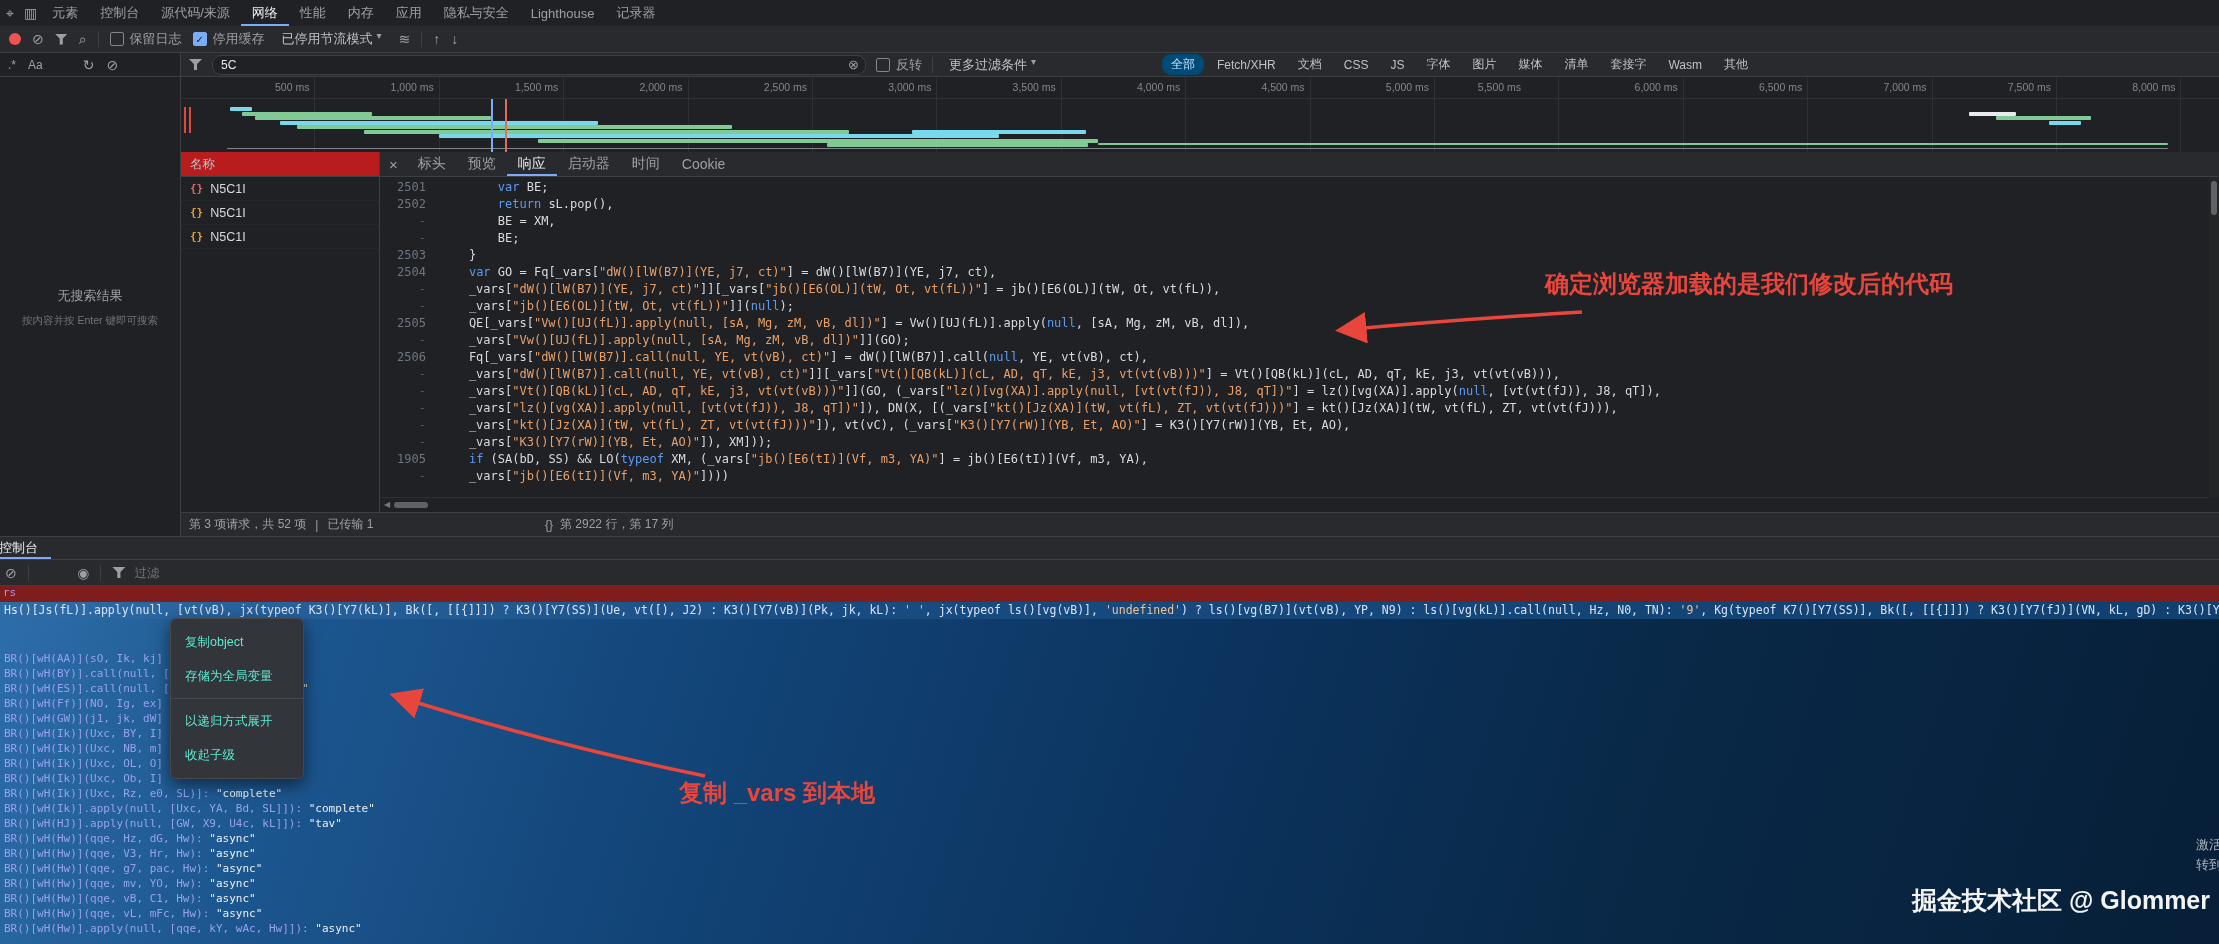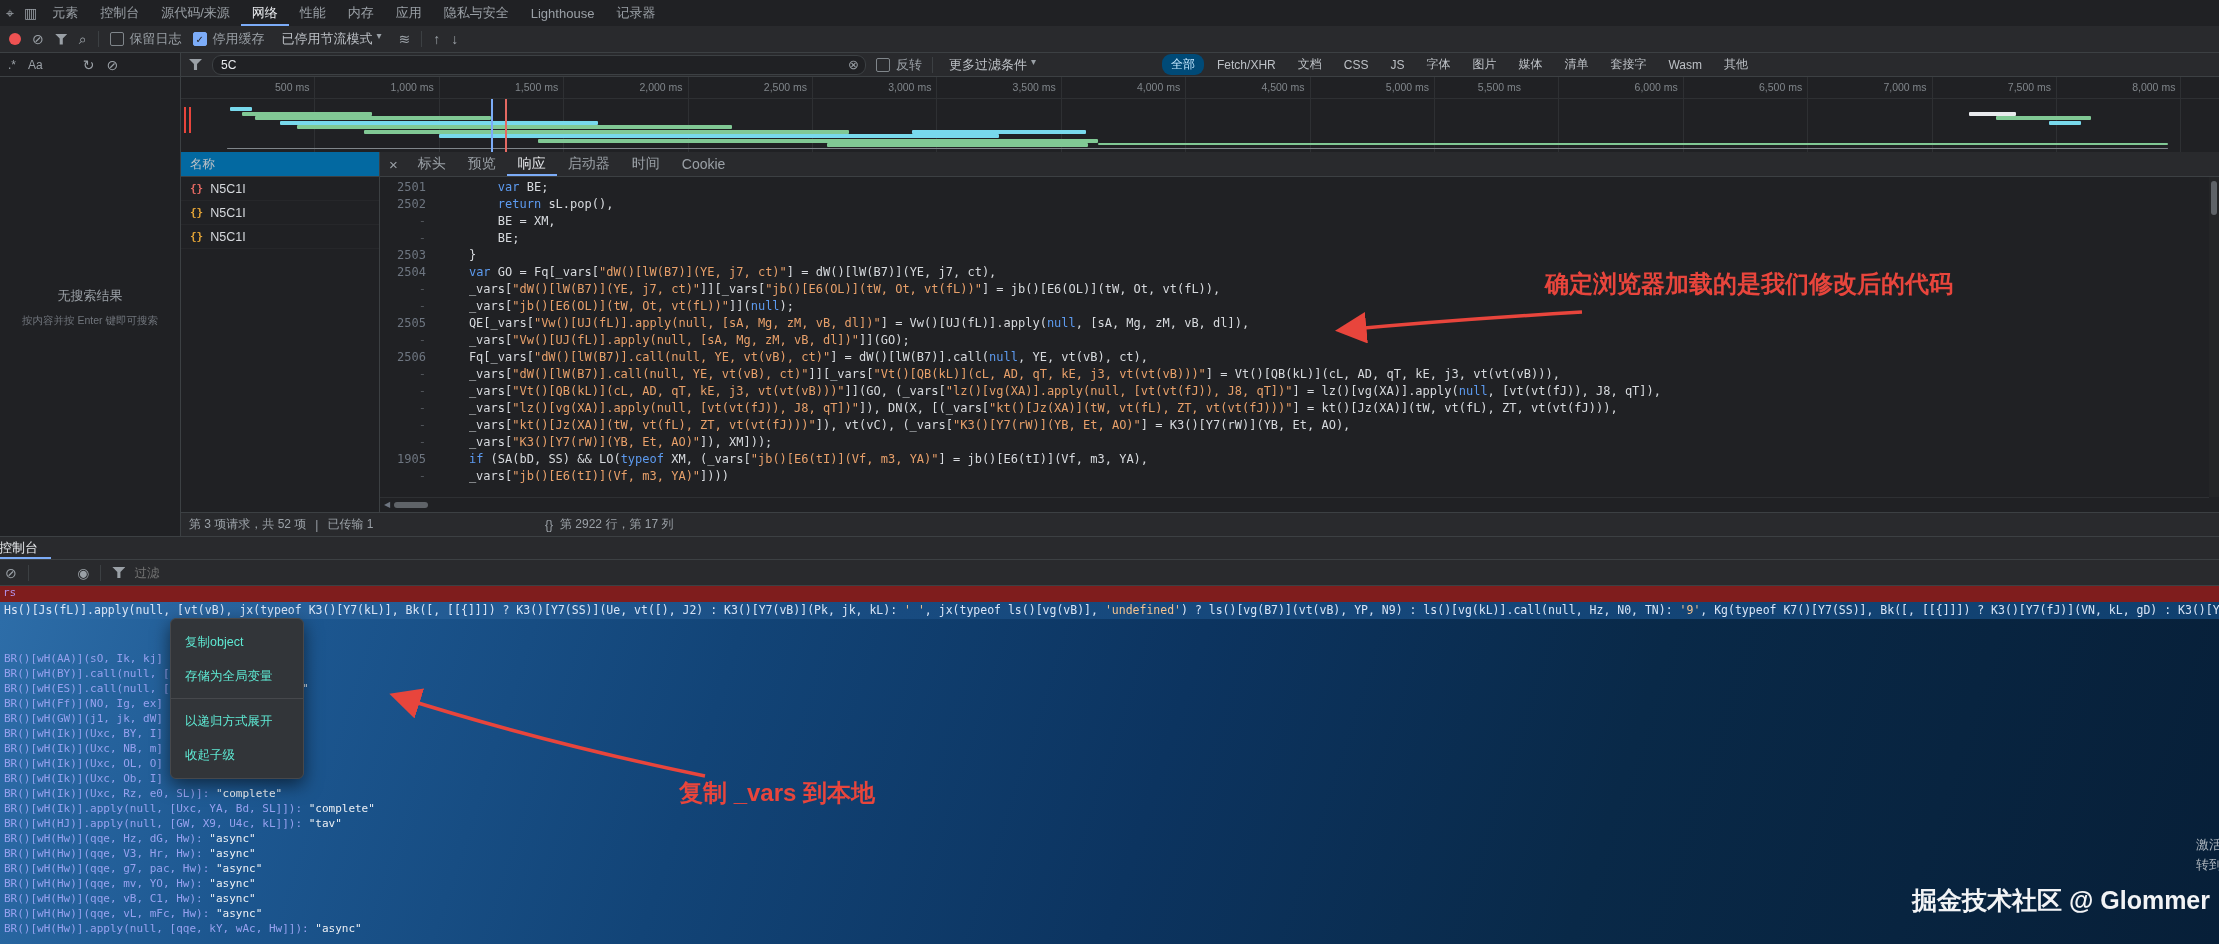--- a/index.html
+++ b/index.html
@@ -46,21 +46,21 @@
             border-bottom:1px solid #3c4043;overflow:hidden;}
   .tick-label{position:absolute;top:4px;font-size:10.5px;color:#80868b;transform:translateX(-100%);padding-right:5px;white-space:nowrap;}
   .gridline{position:absolute;top:0;bottom:0;width:1px;background:#2e3033;}
   .ruler-line{position:absolute;left:0;right:0;top:21px;height:1px;background:#2e3033;}
   .wbar{position:absolute;border-radius:1px;}
   .evline{position:absolute;top:22px;bottom:0;width:1.5px;}
   .redtick{position:absolute;width:2px;background:#e8453c;}
   
   .netlist{position:absolute;left:181px;top:152px;width:199px;height:360px;background:#202124;
            border-right:1px solid #3c4043;box-sizing:border-box;}
-  .netlist-h{height:24px;background:#0369a1;border-bottom:1px solid #3c4043;display:flex;align-items:center;
+  .netlist-h{height:24px;background:#b91c1c;border-bottom:1px solid #3c4043;display:flex;align-items:center;
              padding-left:9px;color:#bdc1c6;font-size:12.5px;}
   .req-row{height:23px;display:flex;align-items:center;gap:7px;padding-left:9px;color:#d5d8dc;
            font-size:12.5px;border-bottom:1px solid #26272a;}
   .req-icon{font-family:"DejaVu Sans Mono",monospace;font-weight:bold;font-size:11px;}
   
   .resp{position:absolute;left:380px;top:152px;width:1839px;height:360px;background:#202124;}
   .rtabs{position:absolute;left:0;top:0;right:0;height:24px;background:#292a2d;border-bottom:1px solid #3c4043;
          display:flex;align-items:center;}
   .close-x{padding:0 9px;color:#9aa0a6;font-size:15px;}
   .rtab{padding:0 11px;height:100%;display:flex;align-items:center;color:#9aa0a6;font-size:14px;}

